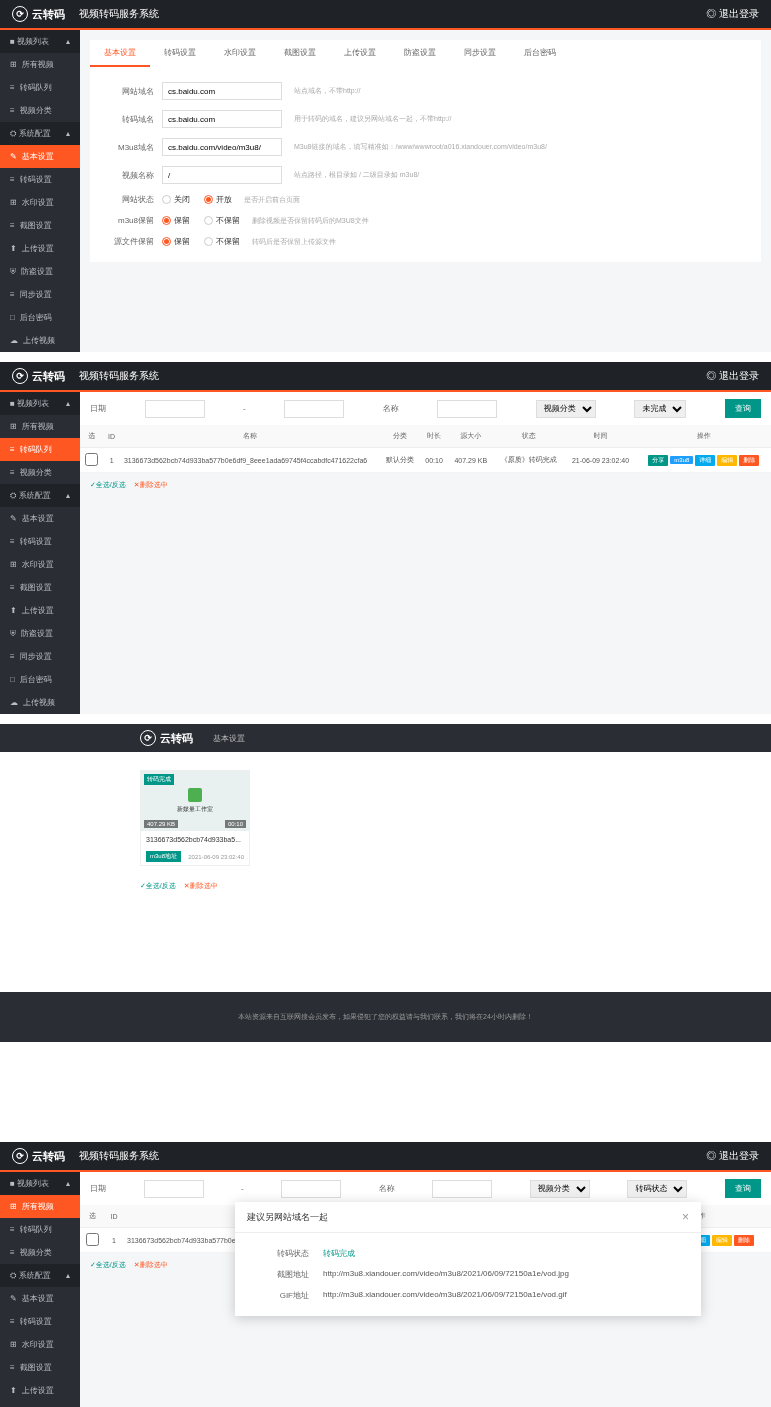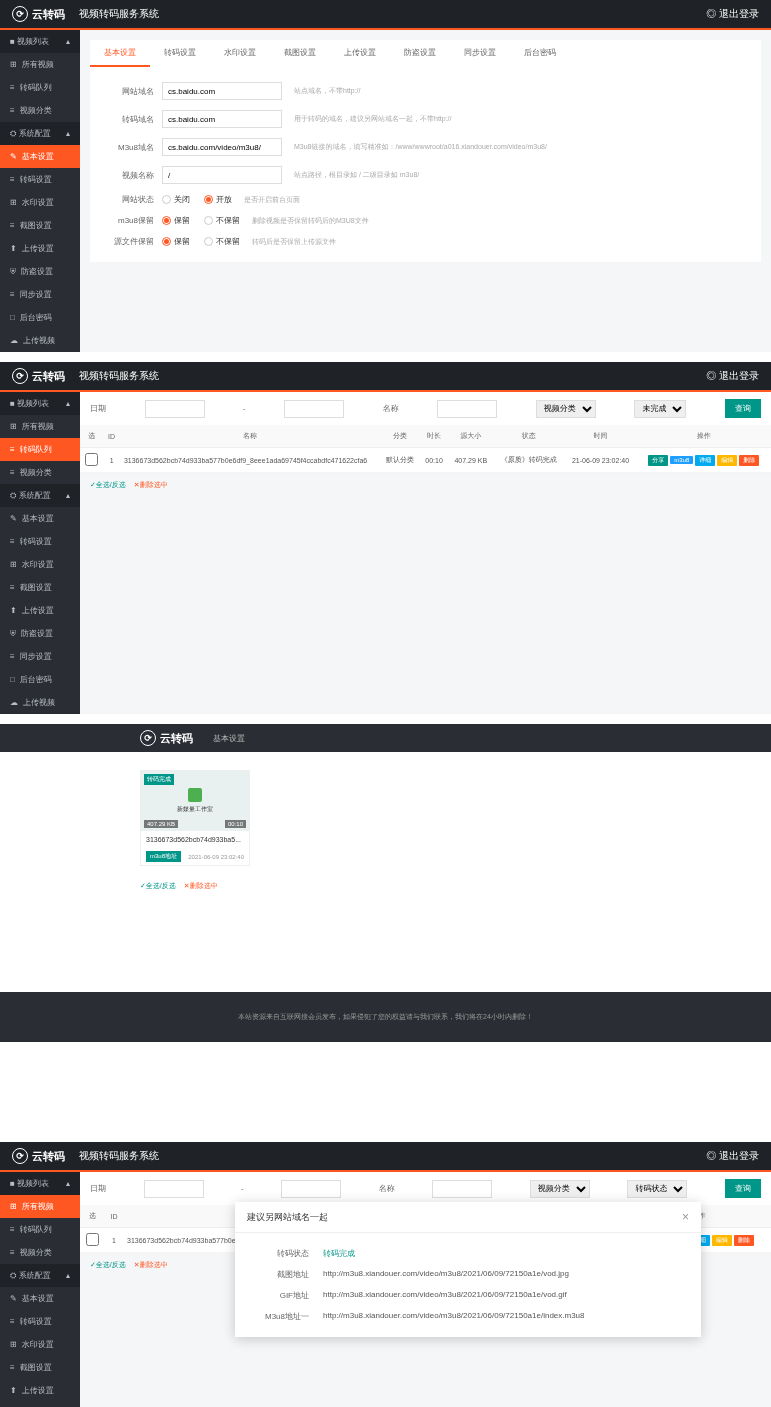--- a/index.html
+++ b/index.html
@@ -514,22 +514,18 @@
               <span class="mval grn">转码完成</span>
             </div>
           <div class="mrow">
               <span class="mlbl">截图地址</span>
               <span class="mval">http://m3u8.xiandouer.com/video/m3u8/2021/06/09/72150a1e/vod.jpg</span>
             </div>
           <div class="mrow">
               <span class="mlbl">GIF地址</span>
               <span class="mval">http://m3u8.xiandouer.com/video/m3u8/2021/06/09/72150a1e/vod.gif</span>
             </div>
-          <div class="mrow">
-              <span class="mlbl">M3u8地址一</span>
-              <span class="mval">http://m3u8.xiandouer.com/video/m3u8/2021/06/09/72150a1e/index.m3u8</span>
-            </div>
         </div>
       </div>
       <div style="height:230px;background:#f5f6f8"></div>
     </div>
   </div>
 </div>
 
 </body></html>

